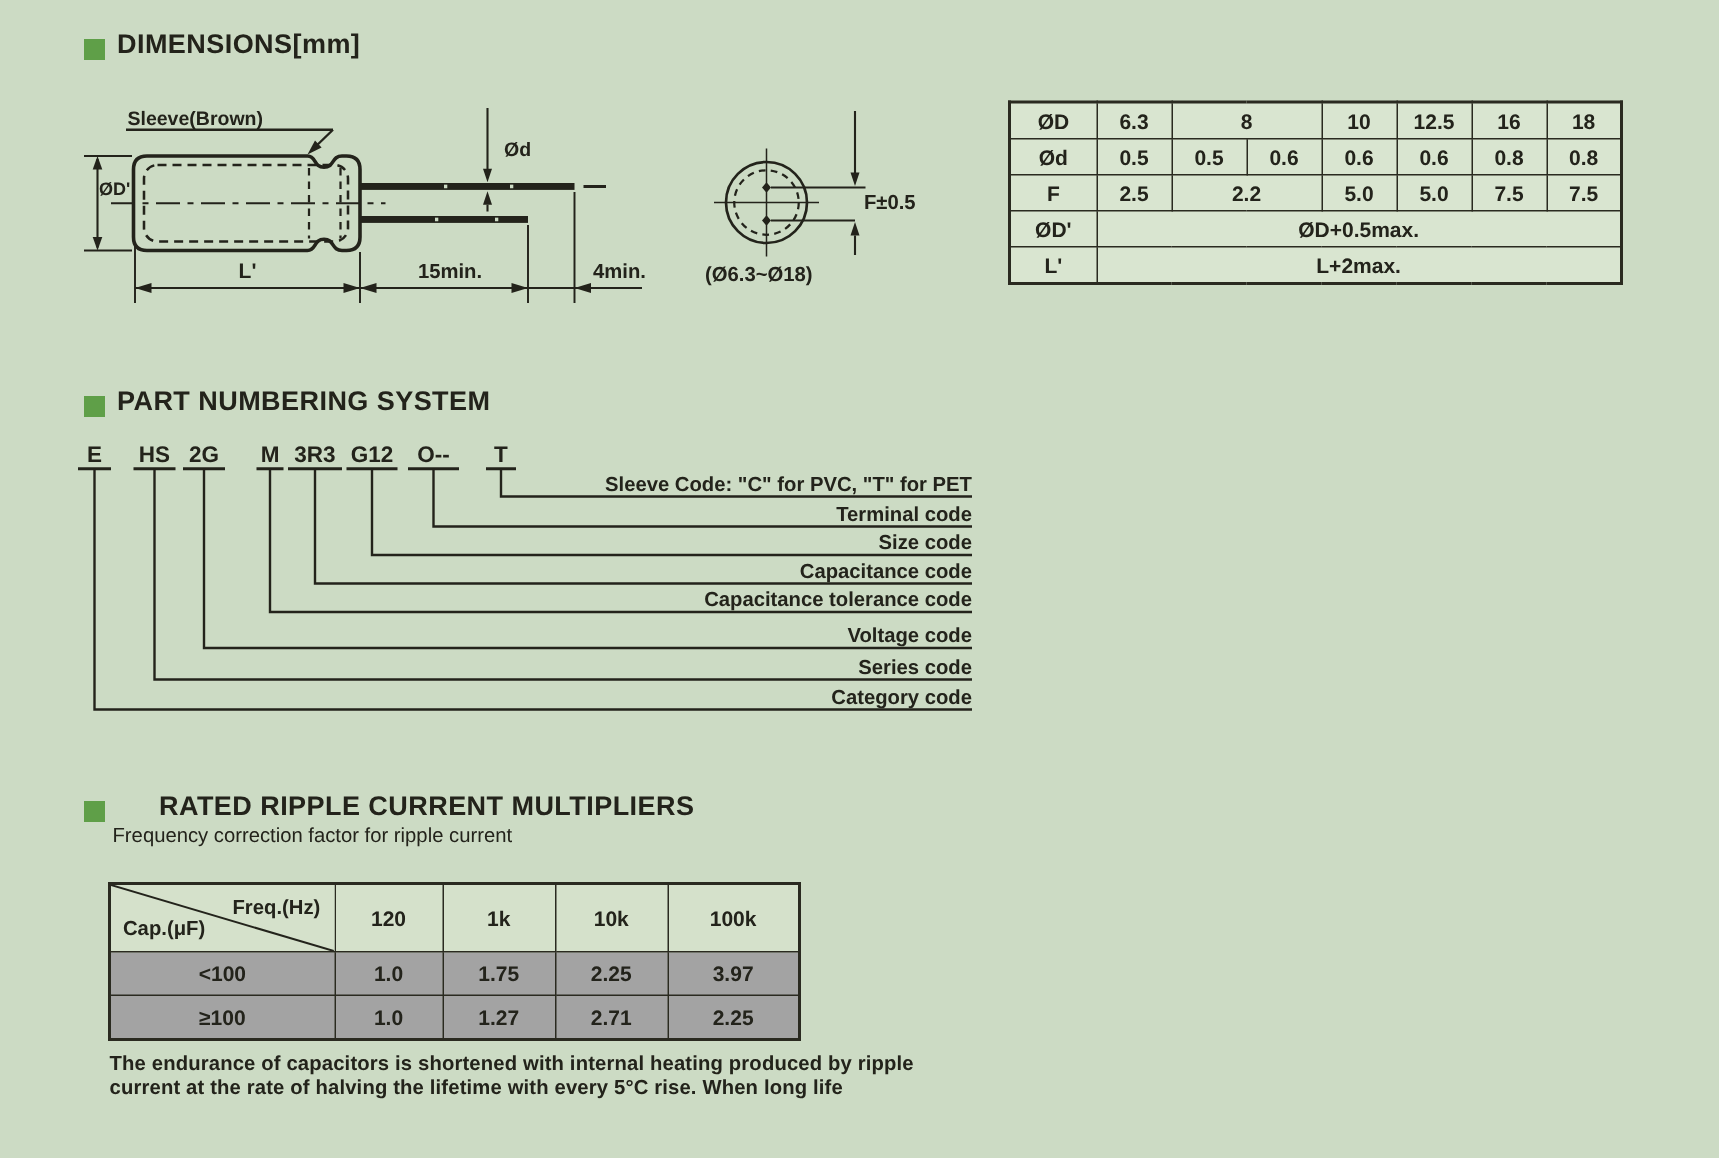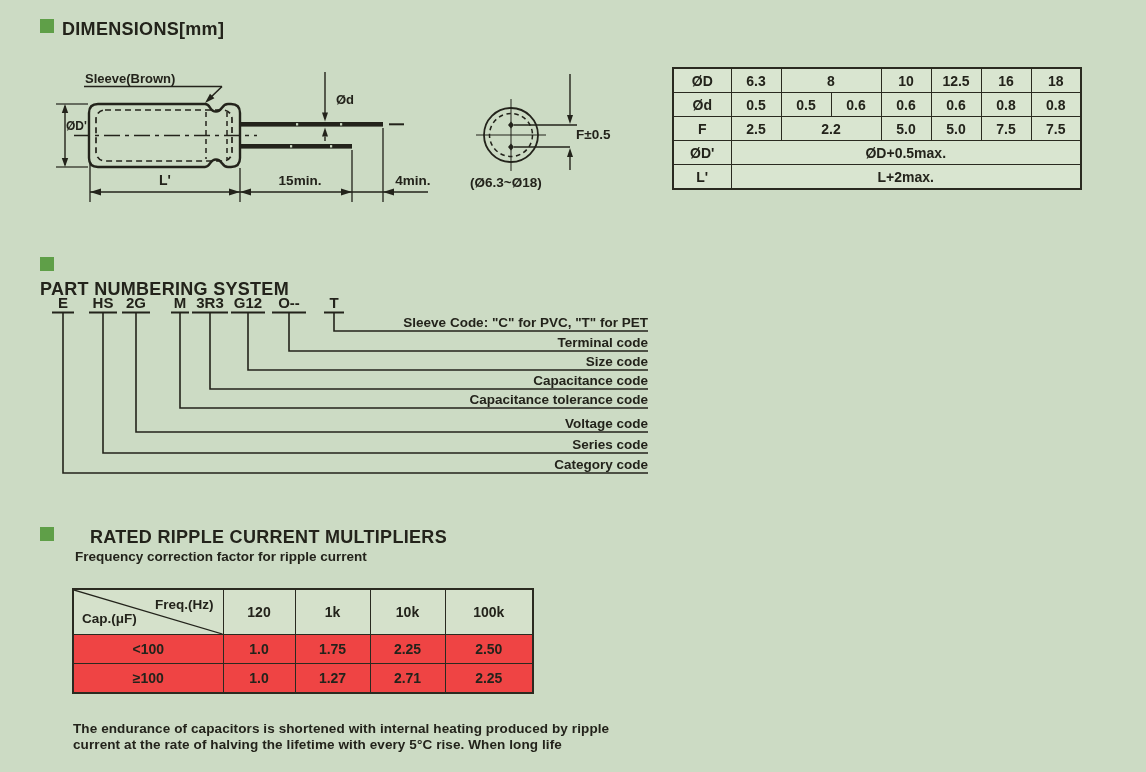--- a/index.html
+++ b/index.html
@@ -1,39 +1,39 @@
 <!DOCTYPE html>
 <html><head>
 <meta charset="utf-8">
 <style>
   html,body{margin:0;padding:0;background:#ccdbc4;}
   .page{position:relative;width:1146px;height:772px;background:#ccdbc4;overflow:hidden;
         font-family:"Liberation Sans",sans-serif;color:#23231b;}
-  .sec-header{position:absolute;left:40px;display:flex;align-items:flex-start;gap:8px;}
+  .sec-header{position:absolute;left:56px;display:flex;align-items:flex-end;gap:8px;}
   .bullet{width:14px;height:14px;background:#5f9f48;flex:0 0 auto;}
   .sec-title{font-size:18px;font-weight:bold;letter-spacing:.3px;white-space:nowrap;}
-  .subtitle{position:absolute;left:75px;top:549px;font-size:13.5px;font-weight:bold;}
+  .subtitle{position:absolute;left:75px;top:549px;font-size:13.5px;font-weight:normal;}
   svg text{font-family:"Liberation Sans",sans-serif;font-weight:bold;fill:#23231b;}
   
   table{border-collapse:collapse;}
   .dim-table{position:absolute;left:672px;top:67px;border:2.5px solid #2a2a20;}
   .dim-table td{border:1.5px solid #2a2a20;background:#d9e5d0;font-size:14px;font-weight:bold;
                 text-align:center;height:23px;padding:0;}
   
   .rip-table{position:absolute;left:72px;top:588px;border:2.5px solid #2a2a20;}
-  .rip-table td{border:1.5px solid #2a2a20;background:#ef4444;font-size:14px;font-weight:bold;
+  .rip-table td{border:1.5px solid #2a2a20;background:#a3a3a3;font-size:14px;font-weight:bold;
                 text-align:center;padding:0;}
   .rip-table tr.hdr td{height:44px;background:#d5e1cb;margin-top:39px;}
   .rip-table tr.data td{height:28px;}
   .corner{position:relative;}
   .corner .diag{position:absolute;left:0;top:0;width:100%;height:100%;}
   .corner .freq{position:absolute;top:7px;right:9px;font-size:13.5px;font-weight:bold;}
   .corner .cap{position:absolute;bottom:8px;left:8px;font-size:13.5px;font-weight:bold;}
   .note{position:absolute;left:73px;top:701px;font-size:13.5px;font-weight:bold;
-        line-height:15.6px;letter-spacing:.1px;margin-top:20px;}
+        line-height:15.6px;letter-spacing:.1px;}
   .abs{position:absolute;}
 </style>
 </head>
 <body>
 
 <div class="page">
 
   <div class="sec-header" style="top:19px;">
     <span class="bullet"></span>
     <span class="sec-title">DIMENSIONS[mm]</span>
@@ -162,21 +162,21 @@
       <td>ØD'</td>
       <td colspan="7">ØD+0.5max.</td>
     </tr>
     <tr>
       <td>L'</td>
       <td colspan="7">L+2max.</td>
     </tr>
   </tbody>
     </table>
 
-  <div class="sec-header" style="top:257px;flex-direction:column;">
+  <div class="sec-header" style="top:257px;">
     <span class="bullet"></span>
     <span class="sec-title">PART NUMBERING SYSTEM</span>
   </div>
 
   <svg class="abs" style="left:45px;top:292px;" width="615" height="195" viewBox="45 292 615 195">
 
     <text x="63" y="308" font-size="15" text-anchor="middle">E</text>
     <text x="103" y="308" font-size="15" text-anchor="middle">HS</text>
     <text x="136" y="308" font-size="15" text-anchor="middle">2G</text>
     <text x="180" y="308" font-size="15" text-anchor="middle">M</text>
@@ -243,21 +243,21 @@
       <td>120</td>
       <td>1k</td>
       <td>10k</td>
       <td>100k</td>
     </tr>
     <tr class="data">
       <td>&lt;100</td>
       <td>1.0</td>
       <td>1.75</td>
       <td>2.25</td>
-      <td>2.50</td>
+      <td>3.97</td>
     </tr>
     <tr class="data">
       <td>≥100</td>
       <td>1.0</td>
       <td>1.27</td>
       <td>2.71</td>
       <td>2.25</td>
     </tr>
   </tbody>
     </table>

